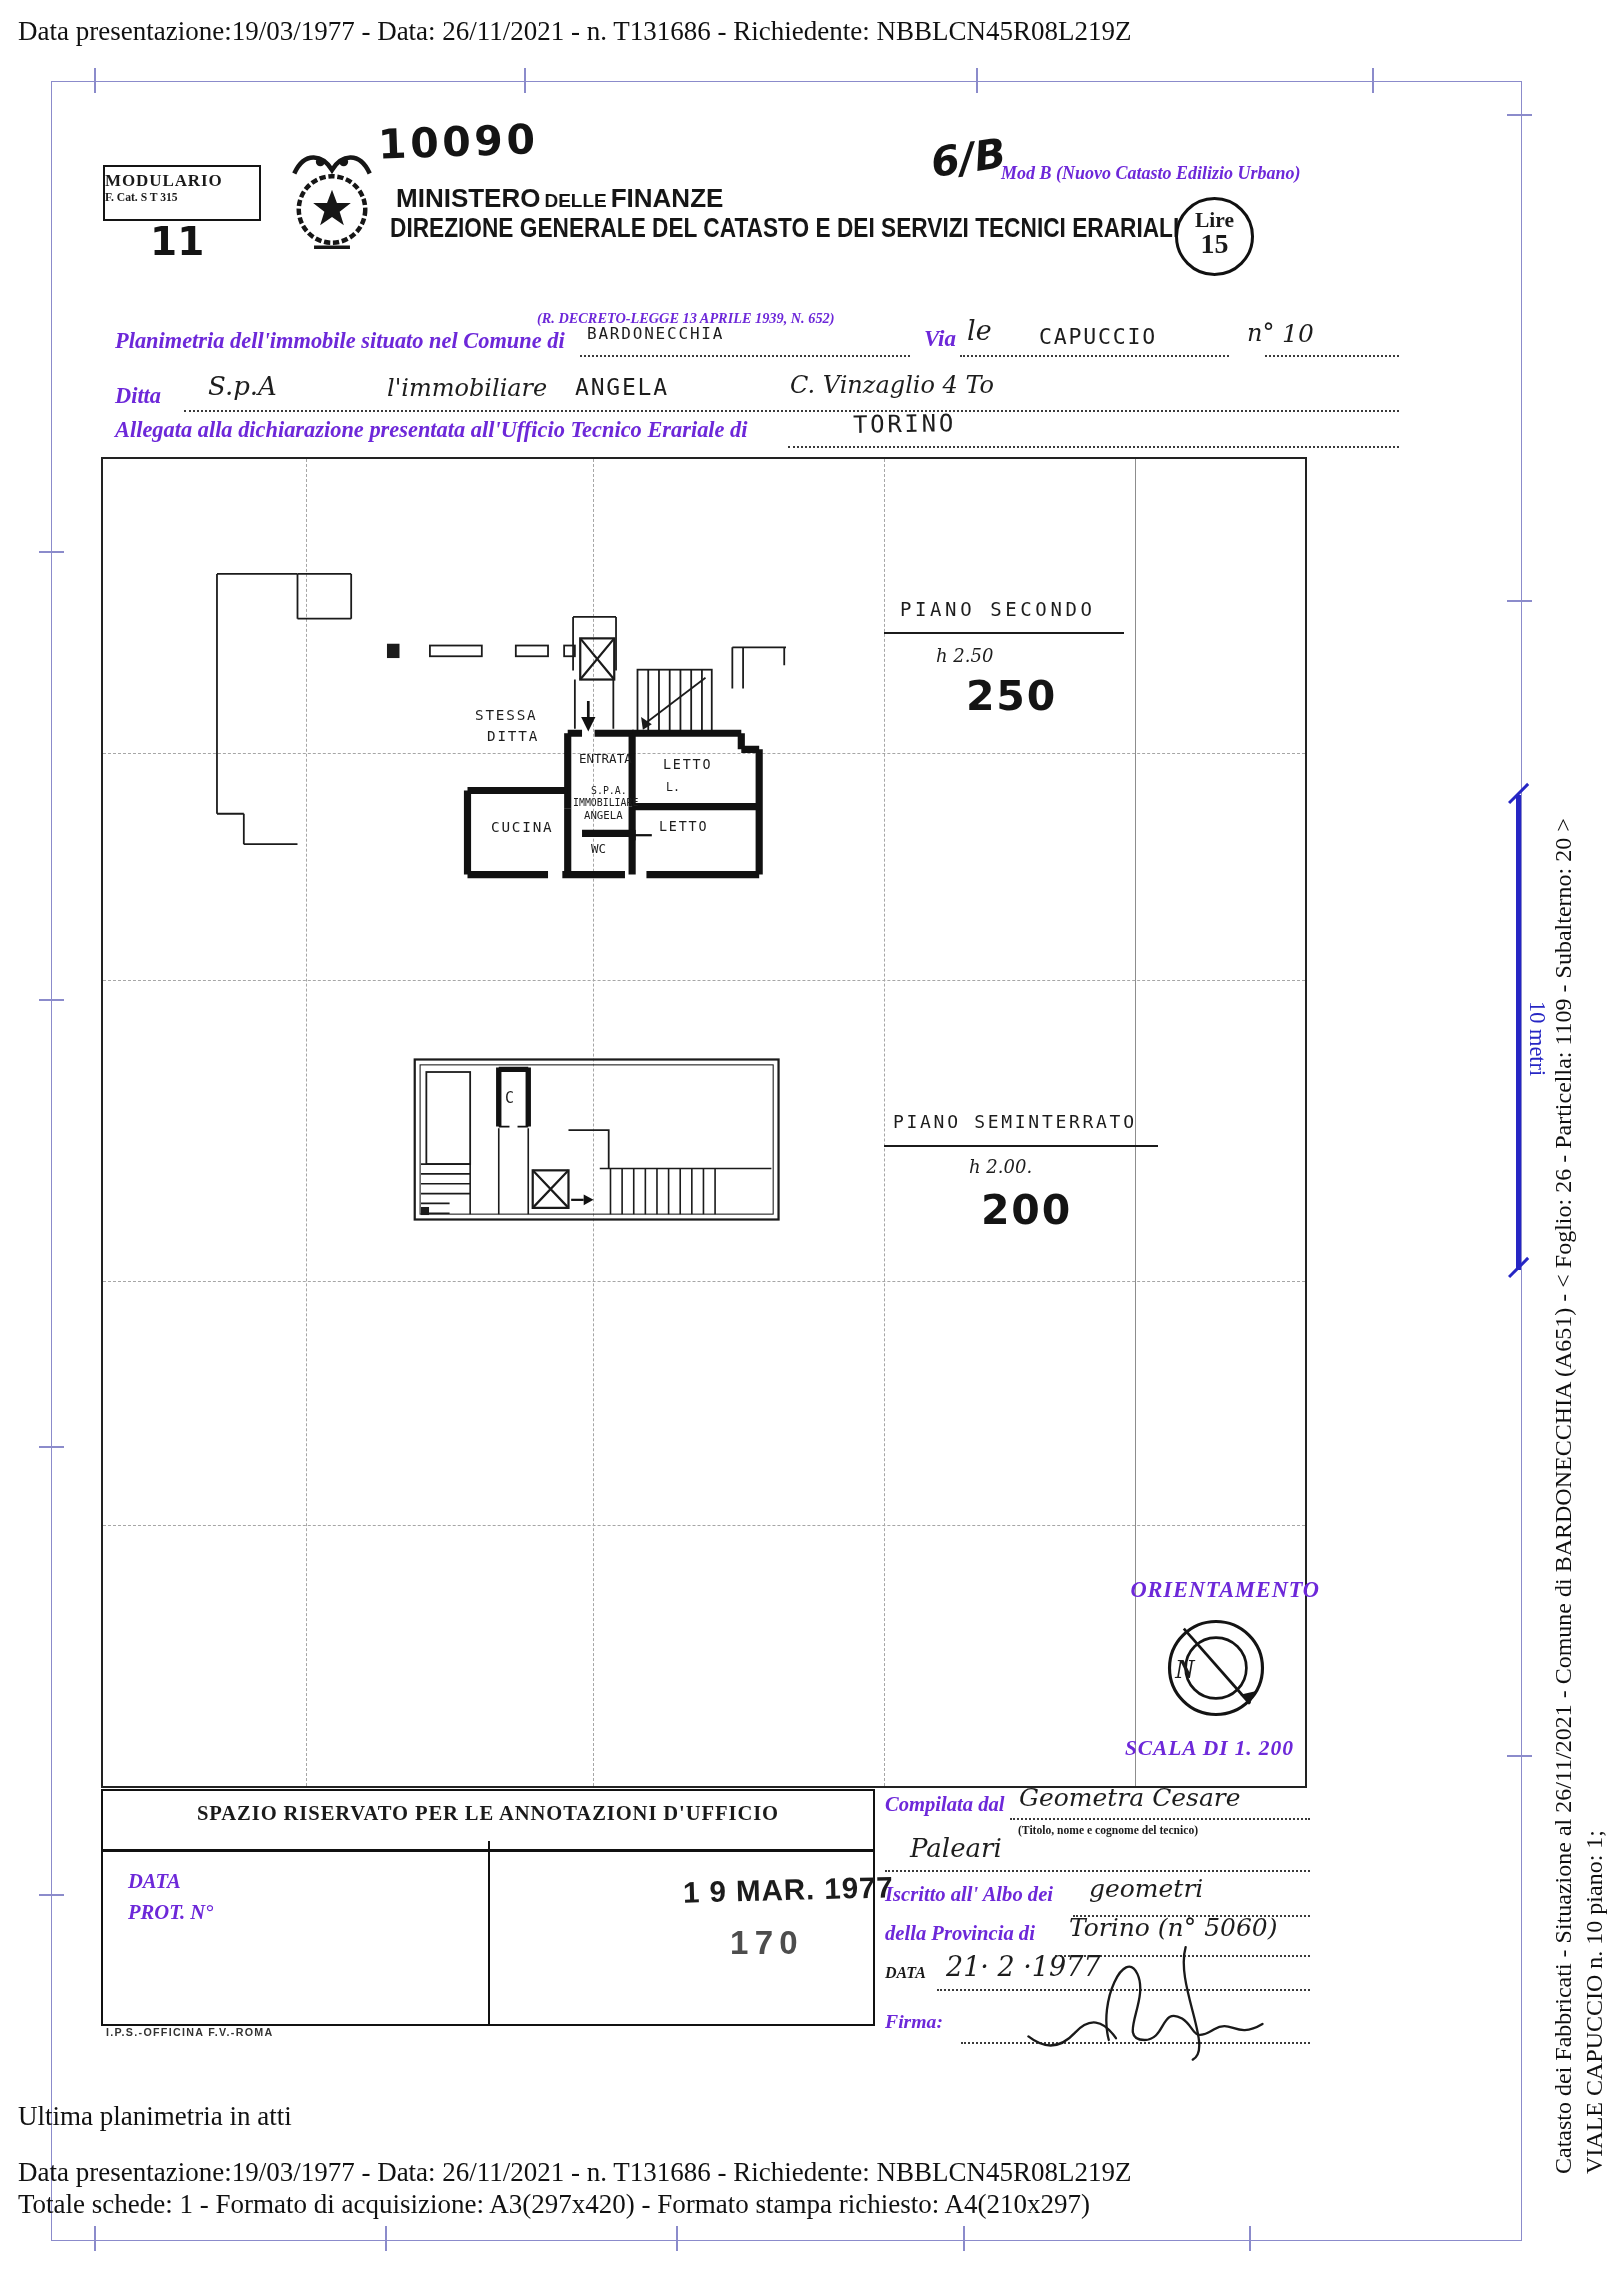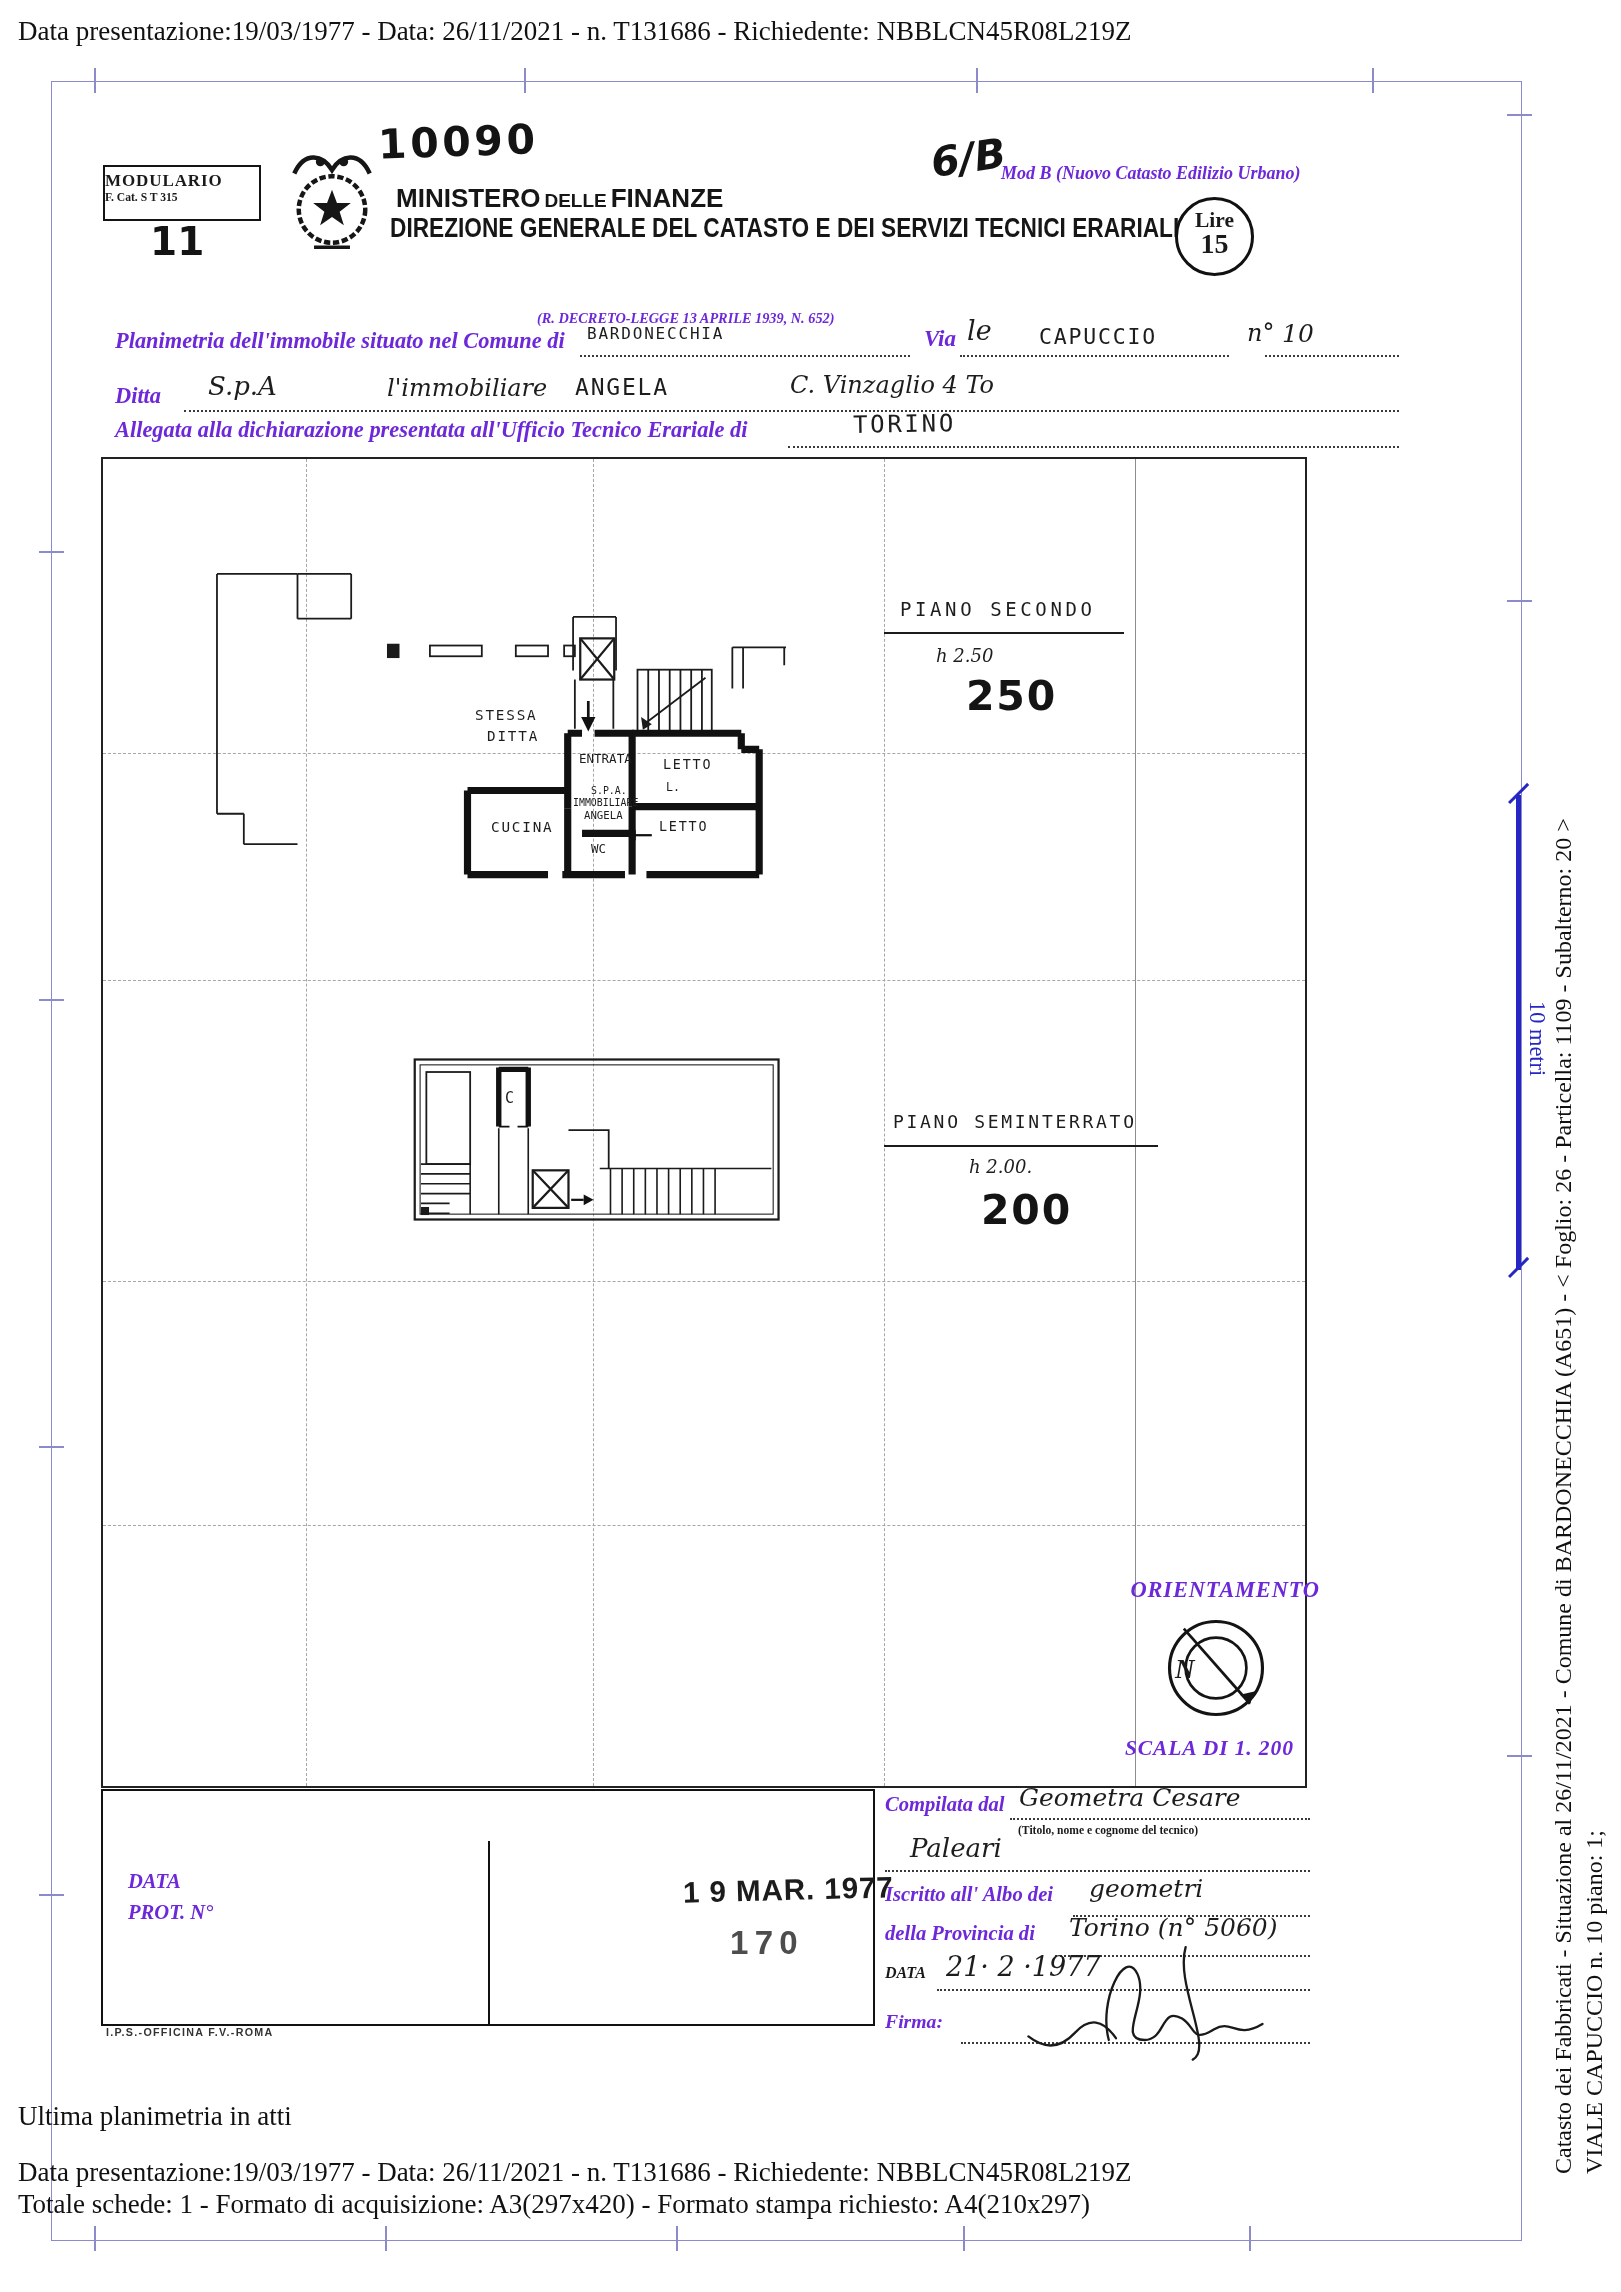--- a/index.html
+++ b/index.html
@@ -255,20 +255,21 @@
         <circle cx="66" cy="66" r="34" stroke="#141414" stroke-width="3" fill="none"></circle>
         <line x1="30" y1="22" x2="104" y2="106" stroke="#141414" stroke-width="3"></line>
         <polygon points="104,106 93,96 110,92" fill="#141414"></polygon>
       </svg>
       <div class="abs serifb" style="left:50px;top:77px;font-size:27px;font-style:italic;">N</div>
       <div class="abs serifbi" style="left:0;top:159px;font-size:21.5px;letter-spacing:0.9px;">SCALA DI 1. 200</div>
     </div>
   </div>
 
   <div class="annbox">
+    <div class="annhead serifb">SPAZIO RISERVATO PER LE ANNOTAZIONI D'UFFICIO</div>
     <div class="anndiv"></div>
     <div class="abs serifbi" style="left:25px;top:79px;font-size:20.6px;">DATA</div>
     <div class="abs serifbi" style="left:25px;top:110px;font-size:20.6px;">PROT. N°</div>
     <div class="abs sans" style="left:580px;top:82px;font-size:29.6px;font-weight:bold;letter-spacing:0.9px;transform:rotate(-1.5deg);color:#1c1c1c;white-space:nowrap;">1 9 MAR. 1977</div>
     <div class="abs sans" style="left:627px;top:133px;font-size:33px;font-weight:bold;letter-spacing:6.3px;color:#4d4d4d;">170</div>
   </div>
   <div class="abs sans" style="left:106px;top:2026px;font-size:10.7px;font-weight:bold;letter-spacing:1.3px;color:#333;">I.P.S.-OFFICINA F.V.-ROMA</div>
 
   <div class="cmp">
     <div class="abs serifbi" style="left:0;top:5.4px;font-size:20.6px;">Compilata dal</div>

